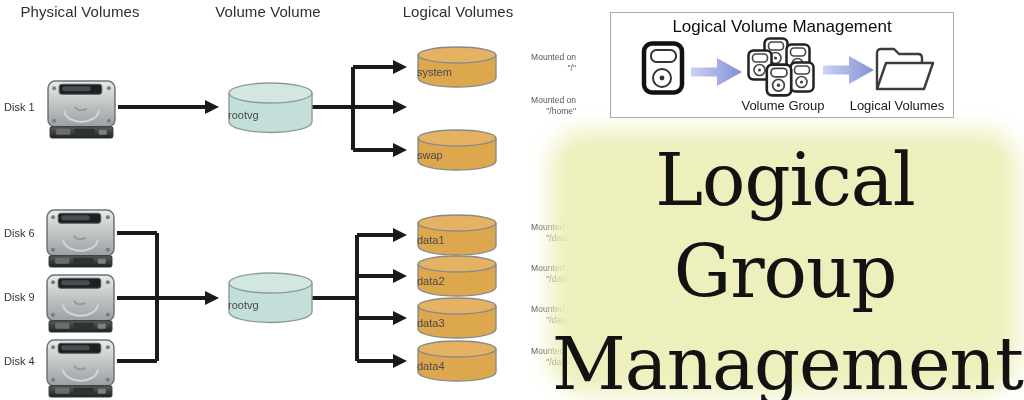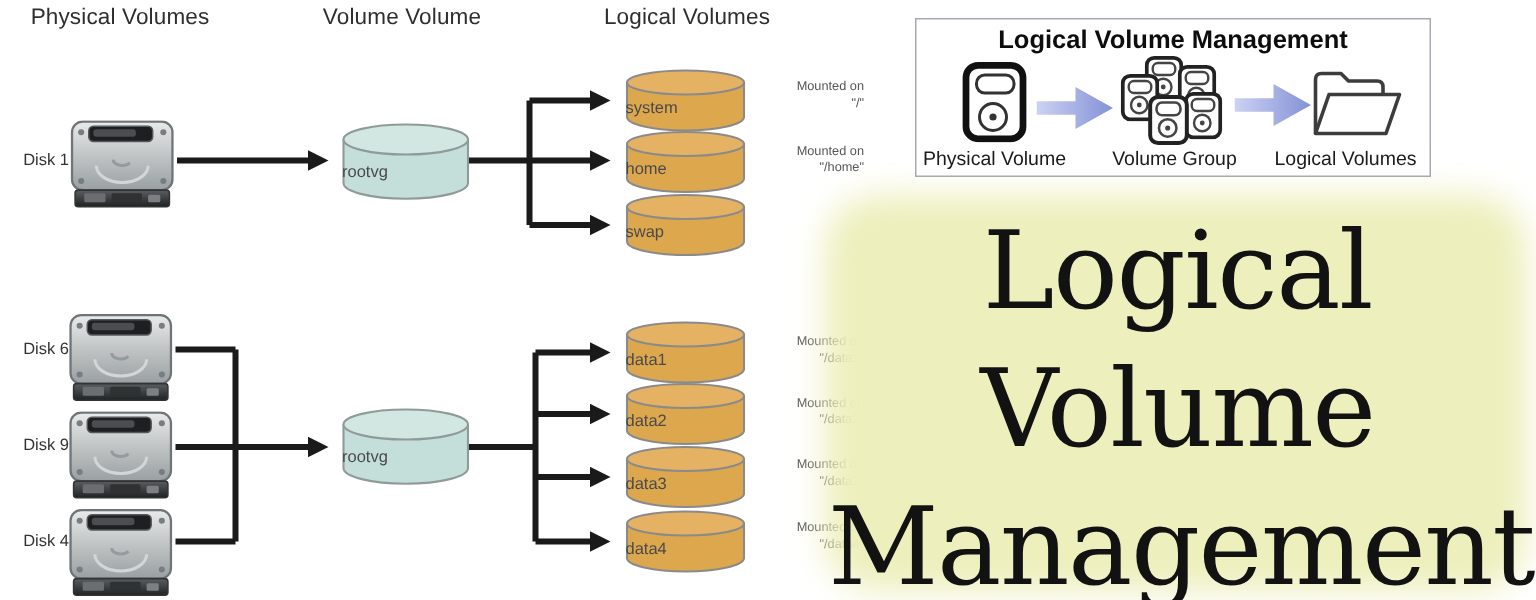--- a/index.html
+++ b/index.html
@@ -8,21 +8,21 @@
     background:#ffffff;font-family:"Liberation Sans",sans-serif;
   }
   .abs{position:absolute;}
   
   .col-header{
     position:absolute;top:3px;width:140px;text-align:center;
     font-size:15px;font-weight:400;color:#2e2e2e;letter-spacing:.1px;
   }
   
   .disk-label{
-    position:absolute;width:42px;text-align:right;
+    position:absolute;width:42px;text-align:left;
     font-size:11px;color:#333;
   }
   
   .cyl{position:absolute;}
   .cyl svg{display:block;}
   .cyl-label{
     position:absolute;left:0;right:0;text-align:left;
     font-size:11px;color:#4a4a4a;
   }
   .lv-body{fill:#dda74e;stroke:#8a8a8a;stroke-width:1.4;}
@@ -34,21 +34,21 @@
     position:absolute;left:500px;width:76px;text-align:right;
     font-size:8.5px;line-height:11px;color:#555;
   }
   
   .legend-box{
     position:absolute;left:610px;top:12px;width:344px;height:106px;
     border:1.5px solid #a9a9b4;background:#ffffff;box-sizing:border-box;
   }
   .legend-title{
     position:absolute;left:0;top:4px;width:100%;text-align:center;
-    font-size:17px;font-weight:bold;color:#0d0d0d;
+    font-size:17px;font-weight:normal;color:#0d0d0d;
   }
   .legend-label{
     position:absolute;top:85px;width:110px;text-align:center;
     font-size:13px;color:#1a1a1a;
   }
   
   .glow{
     position:absolute;left:550px;top:130px;width:468px;height:264px;
     background:#edefbc;border-radius:36px;filter:blur(11px);
   }
@@ -184,27 +184,20 @@
     <div class="cyl-label" style="top:27px">rootvg</div>
   </div>
 
   <div class="cyl" style="left:417px;top:46px;width:80px;height:42px">
     <svg width="80" height="42" viewBox="0 0 80 42">
       <path class="lv-body" d="M1,9 v23 a39,9 0 0 0 78,0 V9"></path>
       <ellipse class="lv-top" cx="40" cy="9" rx="39" ry="8"></ellipse>
     </svg>
     <div class="cyl-label" style="top:20px">system</div>
   </div>
-  <div class="cyl" style="left:417px;top:87px;width:80px;height:42px">
-    <svg width="80" height="42" viewBox="0 0 80 42">
-      <path class="lv-body" d="M1,9 v23 a39,9 0 0 0 78,0 V9"></path>
-      <ellipse class="lv-top" cx="40" cy="9" rx="39" ry="8"></ellipse>
-    </svg>
-    <div class="cyl-label" style="top:20px">home</div>
-  </div>
   <div class="cyl" style="left:417px;top:129px;width:80px;height:42px">
     <svg width="80" height="42" viewBox="0 0 80 42">
       <path class="lv-body" d="M1,9 v23 a39,9 0 0 0 78,0 V9"></path>
       <ellipse class="lv-top" cx="40" cy="9" rx="39" ry="8"></ellipse>
     </svg>
     <div class="cyl-label" style="top:20px">swap</div>
   </div>
 
   <div class="cyl" style="left:417px;top:214px;width:80px;height:42px">
     <svg width="80" height="42" viewBox="0 0 80 42">
@@ -256,21 +249,21 @@
     <div>"/data3"</div>
   </div>
   <div class="mount" style="top:346px">
     <div>Mounted on</div>
     <div>"/data4"</div>
   </div>
 
   <div class="glow"></div>
   <div class="poster">
     <div>Logical</div>
-    <div>Volume</div>
+    <div>Group</div>
     <div>Management</div>
   </div>
 
   <div class="legend-box">
     <div class="legend-title">Logical Volume Management</div>
 
     <svg class="abs" style="left:30px;top:28px" width="44" height="54" viewBox="0 0 44 54">
       <rect x="3" y="2.5" width="38" height="49" rx="8" fill="#fff" stroke="#111" stroke-width="4.5"></rect>
       <rect x="10" y="9" width="25" height="12" rx="5.5" fill="#fff" stroke="#333" stroke-width="2"></rect>
       <circle cx="21" cy="37" r="9" fill="#fff" stroke="#333" stroke-width="2"></circle>
@@ -291,18 +284,17 @@
 
     <svg class="abs" style="left:212px;top:42px" width="52" height="30" viewBox="0 0 52 30">
       <use href="#blue-arrow"></use>
     </svg>
 
     <svg class="abs" style="left:262px;top:30px" width="64" height="52" viewBox="0 0 64 52">
       <path d="M4,46 V10 q0-4 4-4 h13 l5 5 h19 q4 0 4 4 v5" fill="#fff" stroke="#3c3c3c" stroke-width="2.4" stroke-linejoin="round"></path>
       <path d="M4,46 L13,20 h47 L51,46 z" fill="#fff" stroke="#3c3c3c" stroke-width="2.4" stroke-linejoin="round"></path>
     </svg>
 
-    <div class="legend-label" style="left:-3px">Physical Volume</div>
     <div class="legend-label" style="left:117px">Volume Group</div>
     <div class="legend-label" style="left:231px">Logical Volumes</div>
   </div>
 
 </div>
 
 </body></html>

